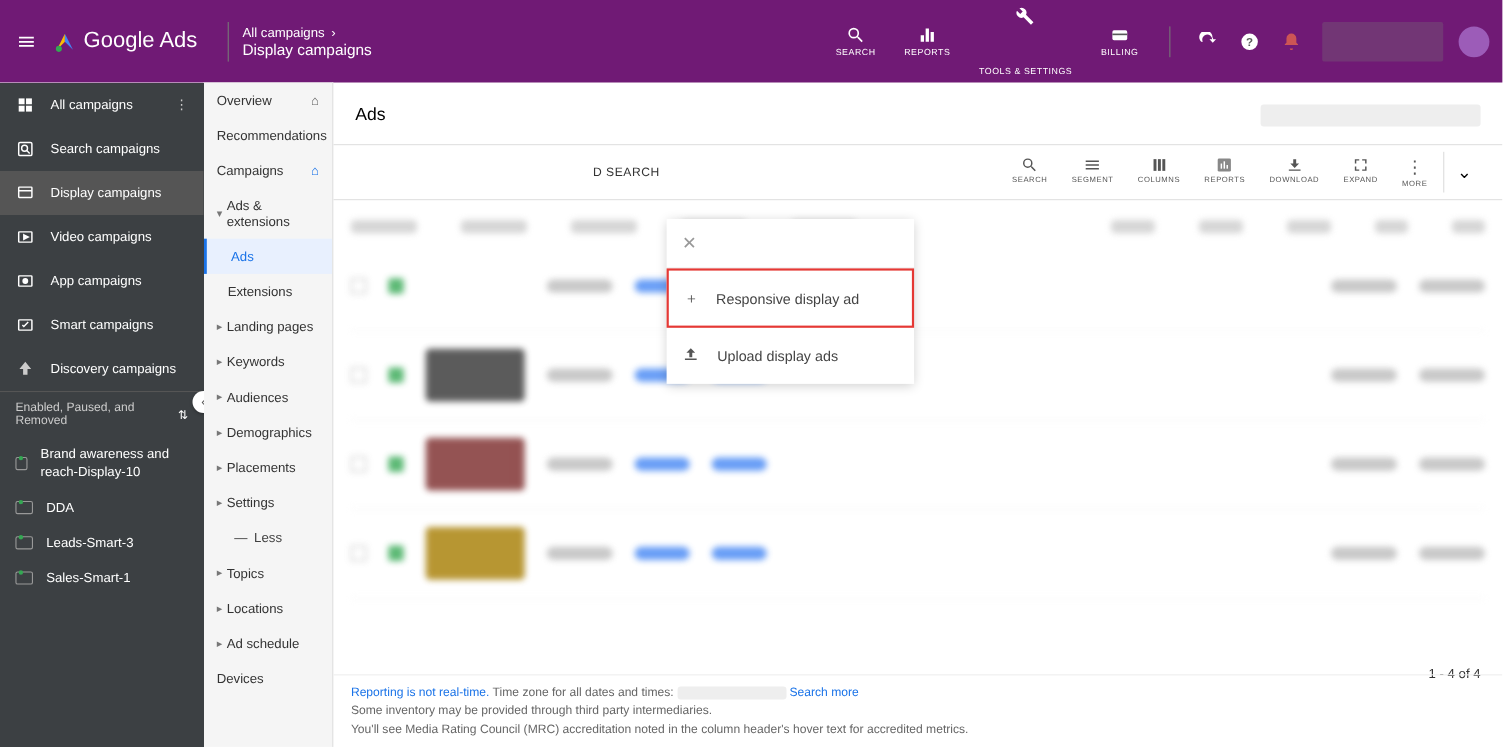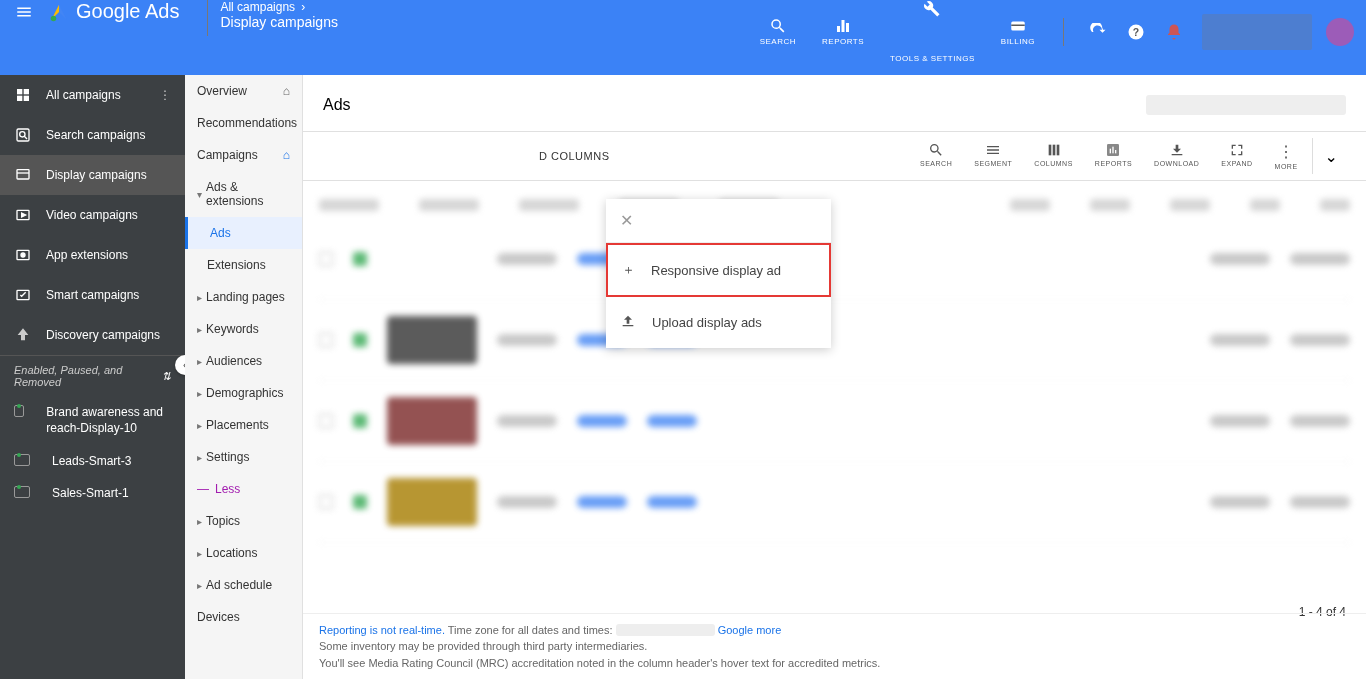--- a/index.html
+++ b/index.html
@@ -1,19 +1,19 @@
 <!DOCTYPE html>
 <html><head>
 <meta charset="utf-8">
 <style>
 * { margin: 0; padding: 0; box-sizing: border-box; font-family: Arial, sans-serif; }
 body { width: 1366px; height: 679px; overflow: hidden; background: #fff; }
 
 
-.header { height: 75px; background: #3b82f6; display: flex; align-items: flex-start; padding: 0 12px; }
+.header { height: 75px; background: #701a75; display: flex; align-items: center; padding: 0 12px; }
 .header .hamburger { color: #fff; width: 24px; height: 24px; display: flex; align-items: center; justify-content: center; margin-right: 12px; cursor: pointer; }
 .header .logo { display: flex; align-items: center; margin-right: 16px; }
 .header .logo-text { color: #fff; font-size: 20px; font-weight: 400; margin-left: 6px; }
 .header .divider { width: 1px; height: 36px; background: #777; margin: 0 12px; }
 .header .breadcrumb { color: #fff; font-size: 12px; }
 .header .breadcrumb-top { display: flex; align-items: center; }
 .header .breadcrumb-main { font-size: 14px; font-weight: 500; }
 .header .right-icons { margin-left: auto; display: flex; align-items: center; gap: 6px; }
 .header .tool-btn { display: flex; flex-direction: column; align-items: center; color: #fff; padding: 0 10px; cursor: pointer; }
 .header .tool-btn .tlabel { font-size: 8px; margin-top: 2px; letter-spacing: 0.5px; }
@@ -24,35 +24,35 @@
 
 .main { display: flex; height: calc(679px - 75px); }
 
 
 .nav1 { width: 185px; background: #3c4043; color: #fff; overflow-y: auto; }
 .nav1 .item { display: flex; align-items: center; padding: 11px 14px; font-size: 12px; cursor: pointer; position: relative; }
 .nav1 .item.active { background: #555; }
 .nav1 .item .nicon { width: 18px; height: 18px; margin-right: 14px; display: flex; align-items: center; justify-content: center; }
 .nav1 .item .more { margin-left: auto; color: #ccc; }
 .nav1 .sep { height: 1px; background: #555; margin: 0; }
-.nav1 .status-line { padding: 8px 14px; font-size: 11px; color: #ccc; display: flex; justify-content: flex-end; align-items: center; font-style: italic; }
-.nav1 .camp-item { display: flex; padding: 9px 14px; font-size: 12px; cursor: pointer; gap: 10px; }
+.nav1 .status-line { padding: 8px 14px; font-size: 11px; color: #ccc; display: flex; justify-content: flex-end; align-items: center; }
+.nav1 .camp-item { display: flex; align-items: center; padding: 9px 14px; font-size: 12px; cursor: pointer; }
 .nav1 .camp-item .cicon { width: 16px; height: 12px; margin-right: 12px; position: relative; border: 1px solid #999; border-radius: 2px; }
 .nav1 .camp-item .cicon::after { content:''; position:absolute; top:-2px; left:2px; width:4px; height:4px; background:#34a853; border-radius:50%;}
 .nav1 .collapse-handle { position: absolute; right: -10px; top: 280px; width: 20px; height: 20px; background: #fff; border-radius: 50%; display: flex; align-items: center; justify-content: center; box-shadow: 0 1px 3px rgba(0,0,0,0.3); cursor: pointer; z-index: 5; }
 
 
 .nav2 { width: 118px; background: #f5f5f5; border-right: 1px solid #e0e0e0; overflow-y: auto; position: relative; }
 .nav2 .n2item { display: flex; align-items: center; padding: 9px 12px; font-size: 12px; color: #333; cursor: pointer; position: relative; }
 .nav2 .n2item .caret { margin-right: 4px; color: #777; font-size: 10px; }
 .nav2 .n2item.active { background: #e8f0fe; color: #1a73e8; border-left: 3px solid #1a73e8; font-weight: 500; }
 .nav2 .n2item.sub { padding-left: 22px; }
 .nav2 .n2item .home { margin-left: auto; color: #666; }
 .nav2 .n2item .home.blue { color: #1a73e8; }
-.nav2 .less { display: flex; align-items: center; padding: 9px 12px; font-size: 12px; color: #a21caf; cursor: pointer; }
+.nav2 .less { display: flex; align-items: center; padding: 9px 28px; font-size: 12px; color: #404040; cursor: pointer; }
 .nav2 .less::before { content: '—'; margin-right: 6px; }
 
 
 .content { flex: 1; position: relative; overflow: hidden; }
 .page-title { padding: 20px 20px 16px; border-bottom: 1px solid #e0e0e0; display:flex; justify-content:space-between; align-items:center;}
 .page-title h2 { font-size: 16px; font-weight: 400; }
 .page-title .blurred { width: 200px; height: 20px; background: #eee; border-radius: 3px; }
 
 .toolbar { display: flex; align-items: center; padding: 6px 16px; border-bottom: 1px solid #e0e0e0; }
 .toolbar .filter-label { margin-left: 220px; font-size: 11px; color: #333; letter-spacing: 0.5px; }
@@ -201,21 +201,21 @@
         </span>
       <span>Video campaigns</span>
     </div>
     <div class="item">
       <span class="nicon">
           <svg width="16" height="16" viewBox="0 0 24 24" fill="none" stroke="#fff" stroke-width="2">
             <rect x="3" y="5" width="18" height="14" rx="1"></rect>
             <circle cx="12" cy="12" r="3" fill="#fff"></circle>
           </svg>
         </span>
-      <span>App extensions</span>
+      <span>App campaigns</span>
     </div>
     <div class="item">
       <span class="nicon">
           <svg width="16" height="16" viewBox="0 0 24 24" fill="none" stroke="#fff" stroke-width="2">
             <rect x="3" y="5" width="18" height="14" rx="1"></rect>
             <path d="M8 12l2 2 6-6" stroke="#fff"></path>
           </svg>
         </span>
       <span>Smart campaigns</span>
     </div>
@@ -231,20 +231,24 @@
     <div class="status-line">
       <span>Enabled, Paused, and Removed</span>
       <span style="color:#fff;">⇅</span>
     </div>
     <div class="camp-item">
         <span class="cicon"></span>
         <span style="line-height:1.3;">Brand awareness and reach-Display-10</span>
       </div>
     <div class="camp-item">
         <span class="cicon"></span>
+        <span>DDA</span>
+      </div>
+    <div class="camp-item">
+        <span class="cicon"></span>
         <span>Leads-Smart-3</span>
       </div>
     <div class="camp-item">
         <span class="cicon"></span>
         <span>Sales-Smart-1</span>
       </div>
     <div class="collapse-handle">
         <span style="color:#555;font-size:12px;">‹</span>
       </div>
   </div>
@@ -314,21 +318,21 @@
         <span>Devices</span>
       </div>
   </div>
 
   <div class="content">
     <div class="page-title">
       <h2>Ads</h2>
       <div class="blurred"></div>
     </div>
     <div class="toolbar">
-      <span class="filter-label">D COLUMNS</span>
+      <span class="filter-label">D SEARCH</span>
       <div class="right-tools">
         <div class="tbtn">
             <svg width="16" height="16" viewBox="0 0 24 24" fill="#555">
               <path d="M15.5 14h-.79l-.28-.27A6.47 6.47 0 0016 9.5 6.5 6.5 0 109.5 16a6.47 6.47 0 004.23-1.57l.27.28v.79l5 5L20.5 19l-5-5zm-6 0A4.5 4.5 0 1114 9.5 4.5 4.5 0 019.5 14z"></path>
             </svg>
             <span class="tl">SEARCH</span>
           </div>
         <div class="tbtn">
             <svg width="16" height="16" viewBox="0 0 24 24" fill="#555">
               <path d="M3 6h18v2H3zm0 5h18v2H3zm0 5h18v2H3z"></path>
@@ -429,21 +433,21 @@
           <div class="blueblock"></div>
           <div style="flex:1;"></div>
           <div class="txtblock"></div>
           <div class="txtblock"></div>
         </div>
     </div>
 
     <div class="pagination">1 - 4 of 4</div>
 
     <div class="footer-notes">
-      <div><a href="#">Reporting is not real-time.</a><span> Time zone for all dates and times: </span><span style="background:#eee;padding:0 48px;border-radius:3px;">&nbsp;</span> <a href="#">Google more</a></div>
+      <div><a href="#">Reporting is not real-time.</a><span> Time zone for all dates and times: </span><span style="background:#eee;padding:0 48px;border-radius:3px;">&nbsp;</span> <a href="#">Search more</a></div>
       <div>Some inventory may be provided through third party intermediaries.</div>
       <div>You'll see Media Rating Council (MRC) accreditation noted in the column header's hover text for accredited metrics.</div>
     </div>
 
     <div class="ad-menu">
       <div class="close"><span>✕</span></div>
       <div class="mitem highlighted">
         <span class="micon">＋</span>
         <span>Responsive display ad</span>
       </div>

